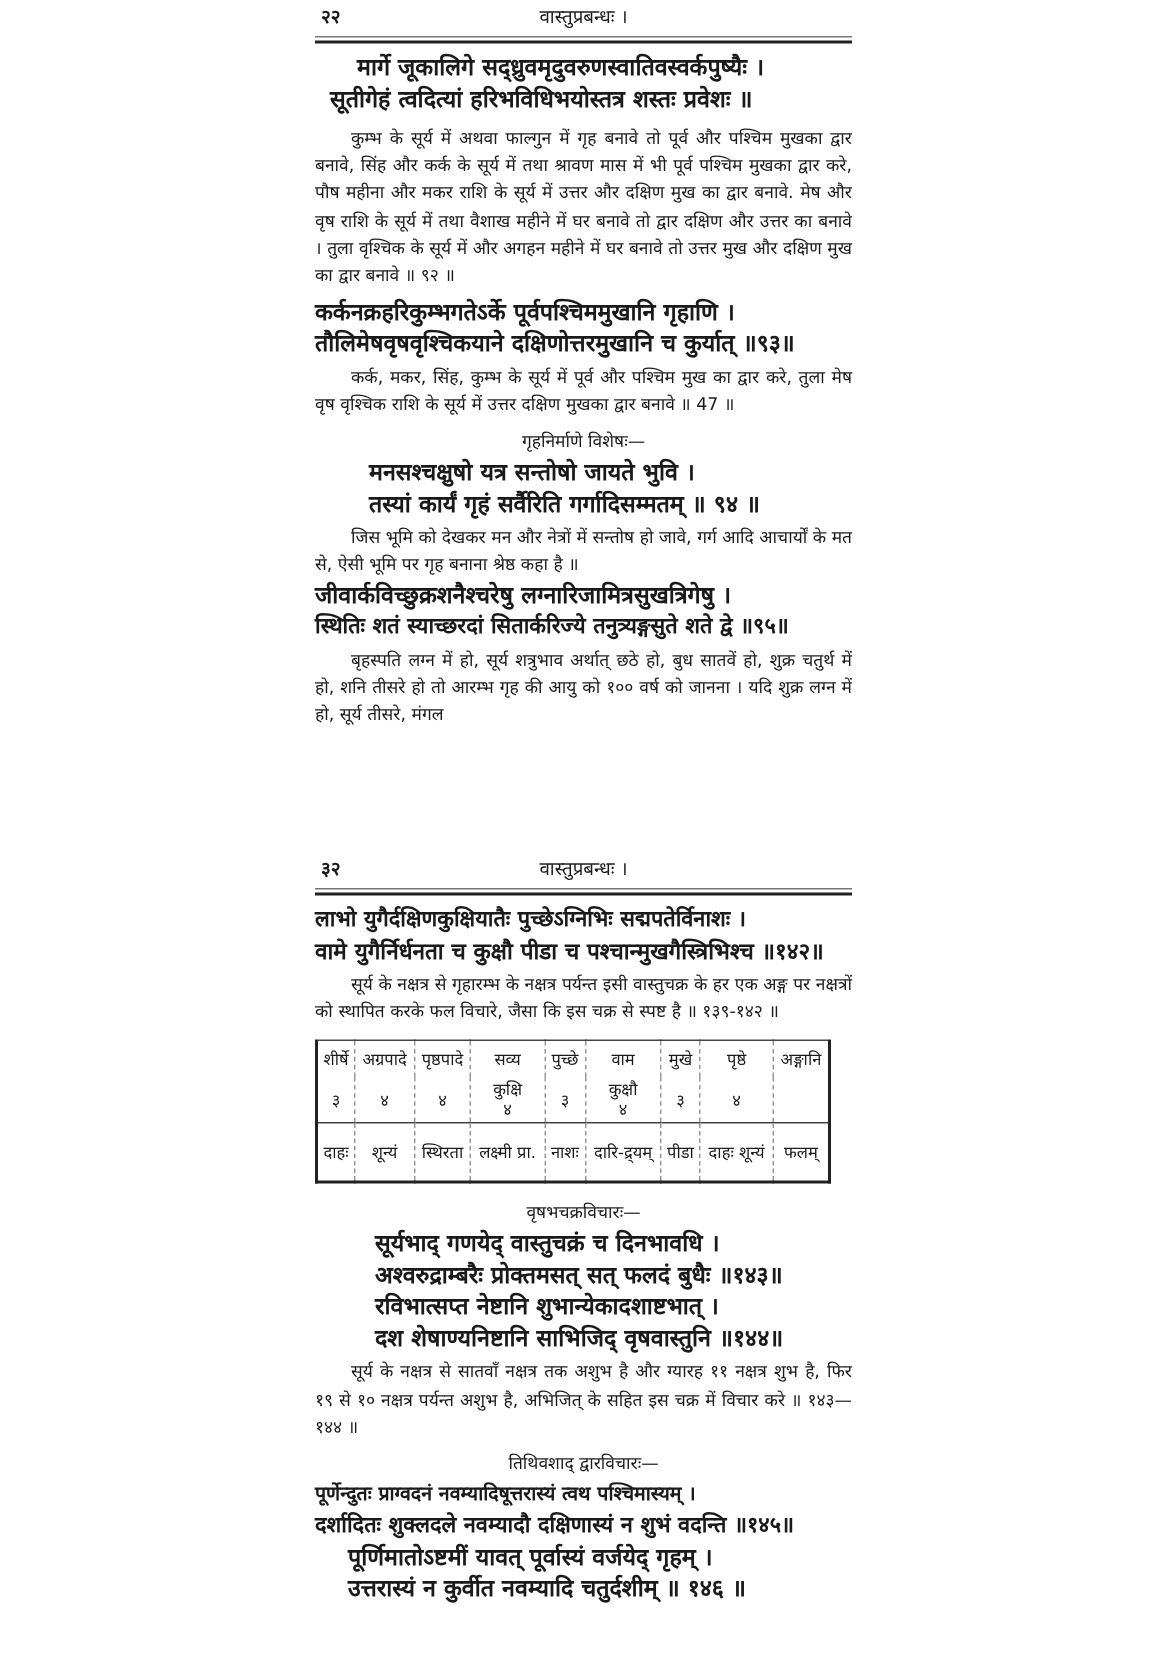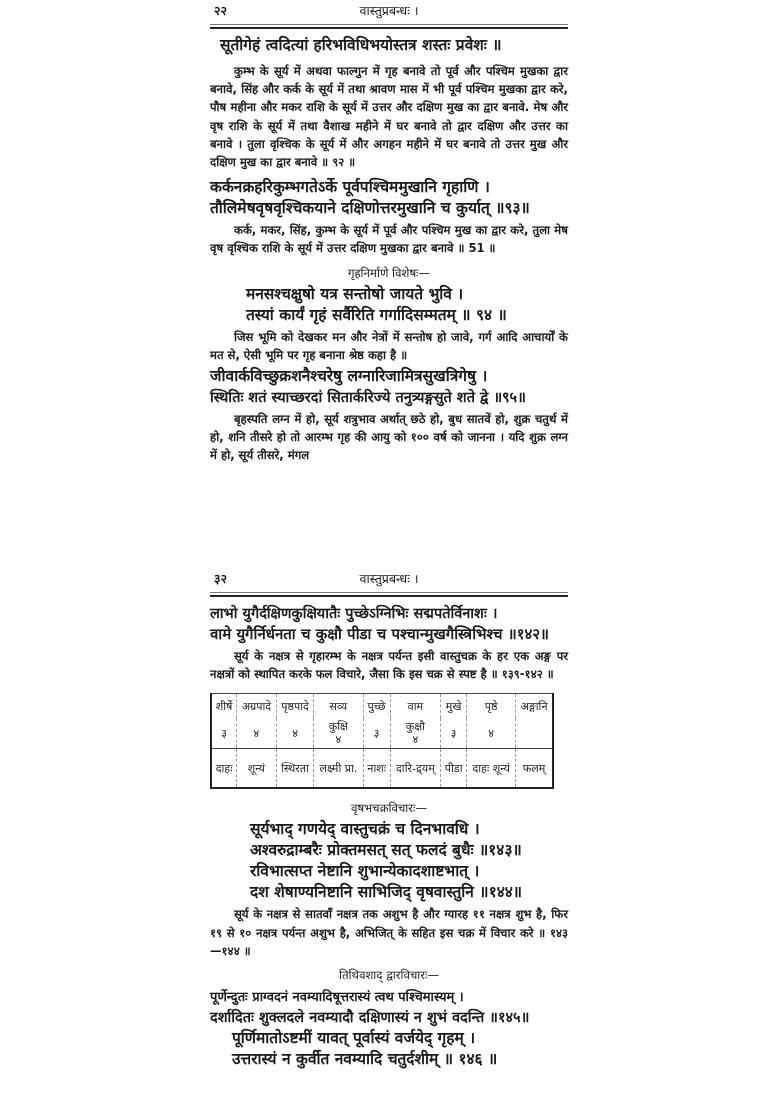--- a/index.html
+++ b/index.html
@@ -50,21 +50,20 @@
     }
     .verse.indent-s { padding-left: 22px; }
     .verse.indent-xs { padding-left: 10px; }
 
     .prose {
       font-size: 11.6px;
       line-height: 18.2px;
       text-align: justify;
       text-indent: 24px;
       margin: 2px 0 2px 0;
-      font-weight: bold;
     }
     .heading {
       font-size: 11.6px;
       text-align: center;
       line-height: 18px;
       margin: 6px 0 2px 0;
     }
 
     .chakra {
       margin: 10px 0 0 0;
@@ -91,28 +90,29 @@
 </head>
 <body>
 
 <div class="page page-top">
   <div class="running-head">
     <span class="pno">२२</span>
     <span class="ptitle">वास्तुप्रबन्धः ।</span>
   </div>
   <div class="rule"></div>
 
+  <div class="verse indent-s" style="padding-left:28px">मार्गे  जूकालिगे   सद्ध्रुवमृदुवरुणस्वातिवस्वर्कपुष्यैः ।</div>
   <div class="verse indent-xs" style="padding-left:10px;margin-bottom:6px">सूतीगेहं त्वदित्यां हरिभविधिभयोस्तत्र शस्तः प्रवेशः ॥</div>
 
   <p class="prose">कुम्भ के सूर्य में अथवा फाल्गुन में गृह बनावे तो पूर्व और पश्चिम मुखका द्वार बनावे, सिंह और कर्क के सूर्य में तथा श्रावण मास में भी पूर्व पश्चिम मुखका द्वार करे, पौष महीना और मकर राशि के सूर्य में उत्तर और दक्षिण मुख का द्वार बनावे. मेष और वृष राशि के सूर्य में तथा वैशाख महीने में घर बनावे तो द्वार दक्षिण और उत्तर का बनावे । तुला वृश्चिक के सूर्य में और अगहन महीने में घर बनावे तो उत्तर मुख और दक्षिण मुख का द्वार बनावे ॥ ९२ ॥</p>
 
   <div class="verse" style="margin-top:6px">कर्कनक्रहरिकुम्भगतेऽर्के   पूर्वपश्चिममुखानि   गृहाणि ।</div>
   <div class="verse">तौलिमेषवृषवृश्चिकयाने दक्षिणोत्तरमुखानि  च  कुर्यात् ॥९३॥</div>
 
-  <p class="prose">कर्क, मकर, सिंह, कुम्भ के सूर्य में पूर्व और पश्चिम मुख का द्वार करे, तुला मेष वृष वृश्चिक राशि के सूर्य में उत्तर दक्षिण मुखका द्वार बनावे ॥ 51 ॥</p>
+  <p class="prose">कर्क, मकर, सिंह, कुम्भ के सूर्य में पूर्व और पश्चिम मुख का द्वार करे, तुला मेष वृष वृश्चिक राशि के सूर्य में उत्तर दक्षिण मुखका द्वार बनावे ॥ 47 ॥</p>
 
   <div class="heading">गृहनिर्माणे विशेषः—</div>
   <div class="verse indent-s" style="padding-left:36px">मनसश्चक्षुषो  यत्र  सन्तोषो  जायते  भुवि ।</div>
   <div class="verse indent-s" style="padding-left:36px">तस्यां  कार्यं  गृहं  सर्वैरिति  गर्गादिसम्मतम् ॥ ९४ ॥</div>
 
   <p class="prose">जिस भूमि को देखकर मन और नेत्रों में सन्तोष हो जावे, गर्ग आदि आचार्यों के मत से, ऐसी भूमि पर गृह बनाना श्रेष्ठ कहा है ॥</p>
 
   <div class="verse">जीवार्कविच्छुक्रशनैश्चरेषु        लग्नारिजामित्रसुखत्रिगेषु ।</div>
   <div class="verse" style="font-size:14.5px">स्थितिः शतं स्याच्छरदां सितार्करिज्ये तनुत्र्यङ्गसुते शते द्वे ॥९५॥</div>
 

